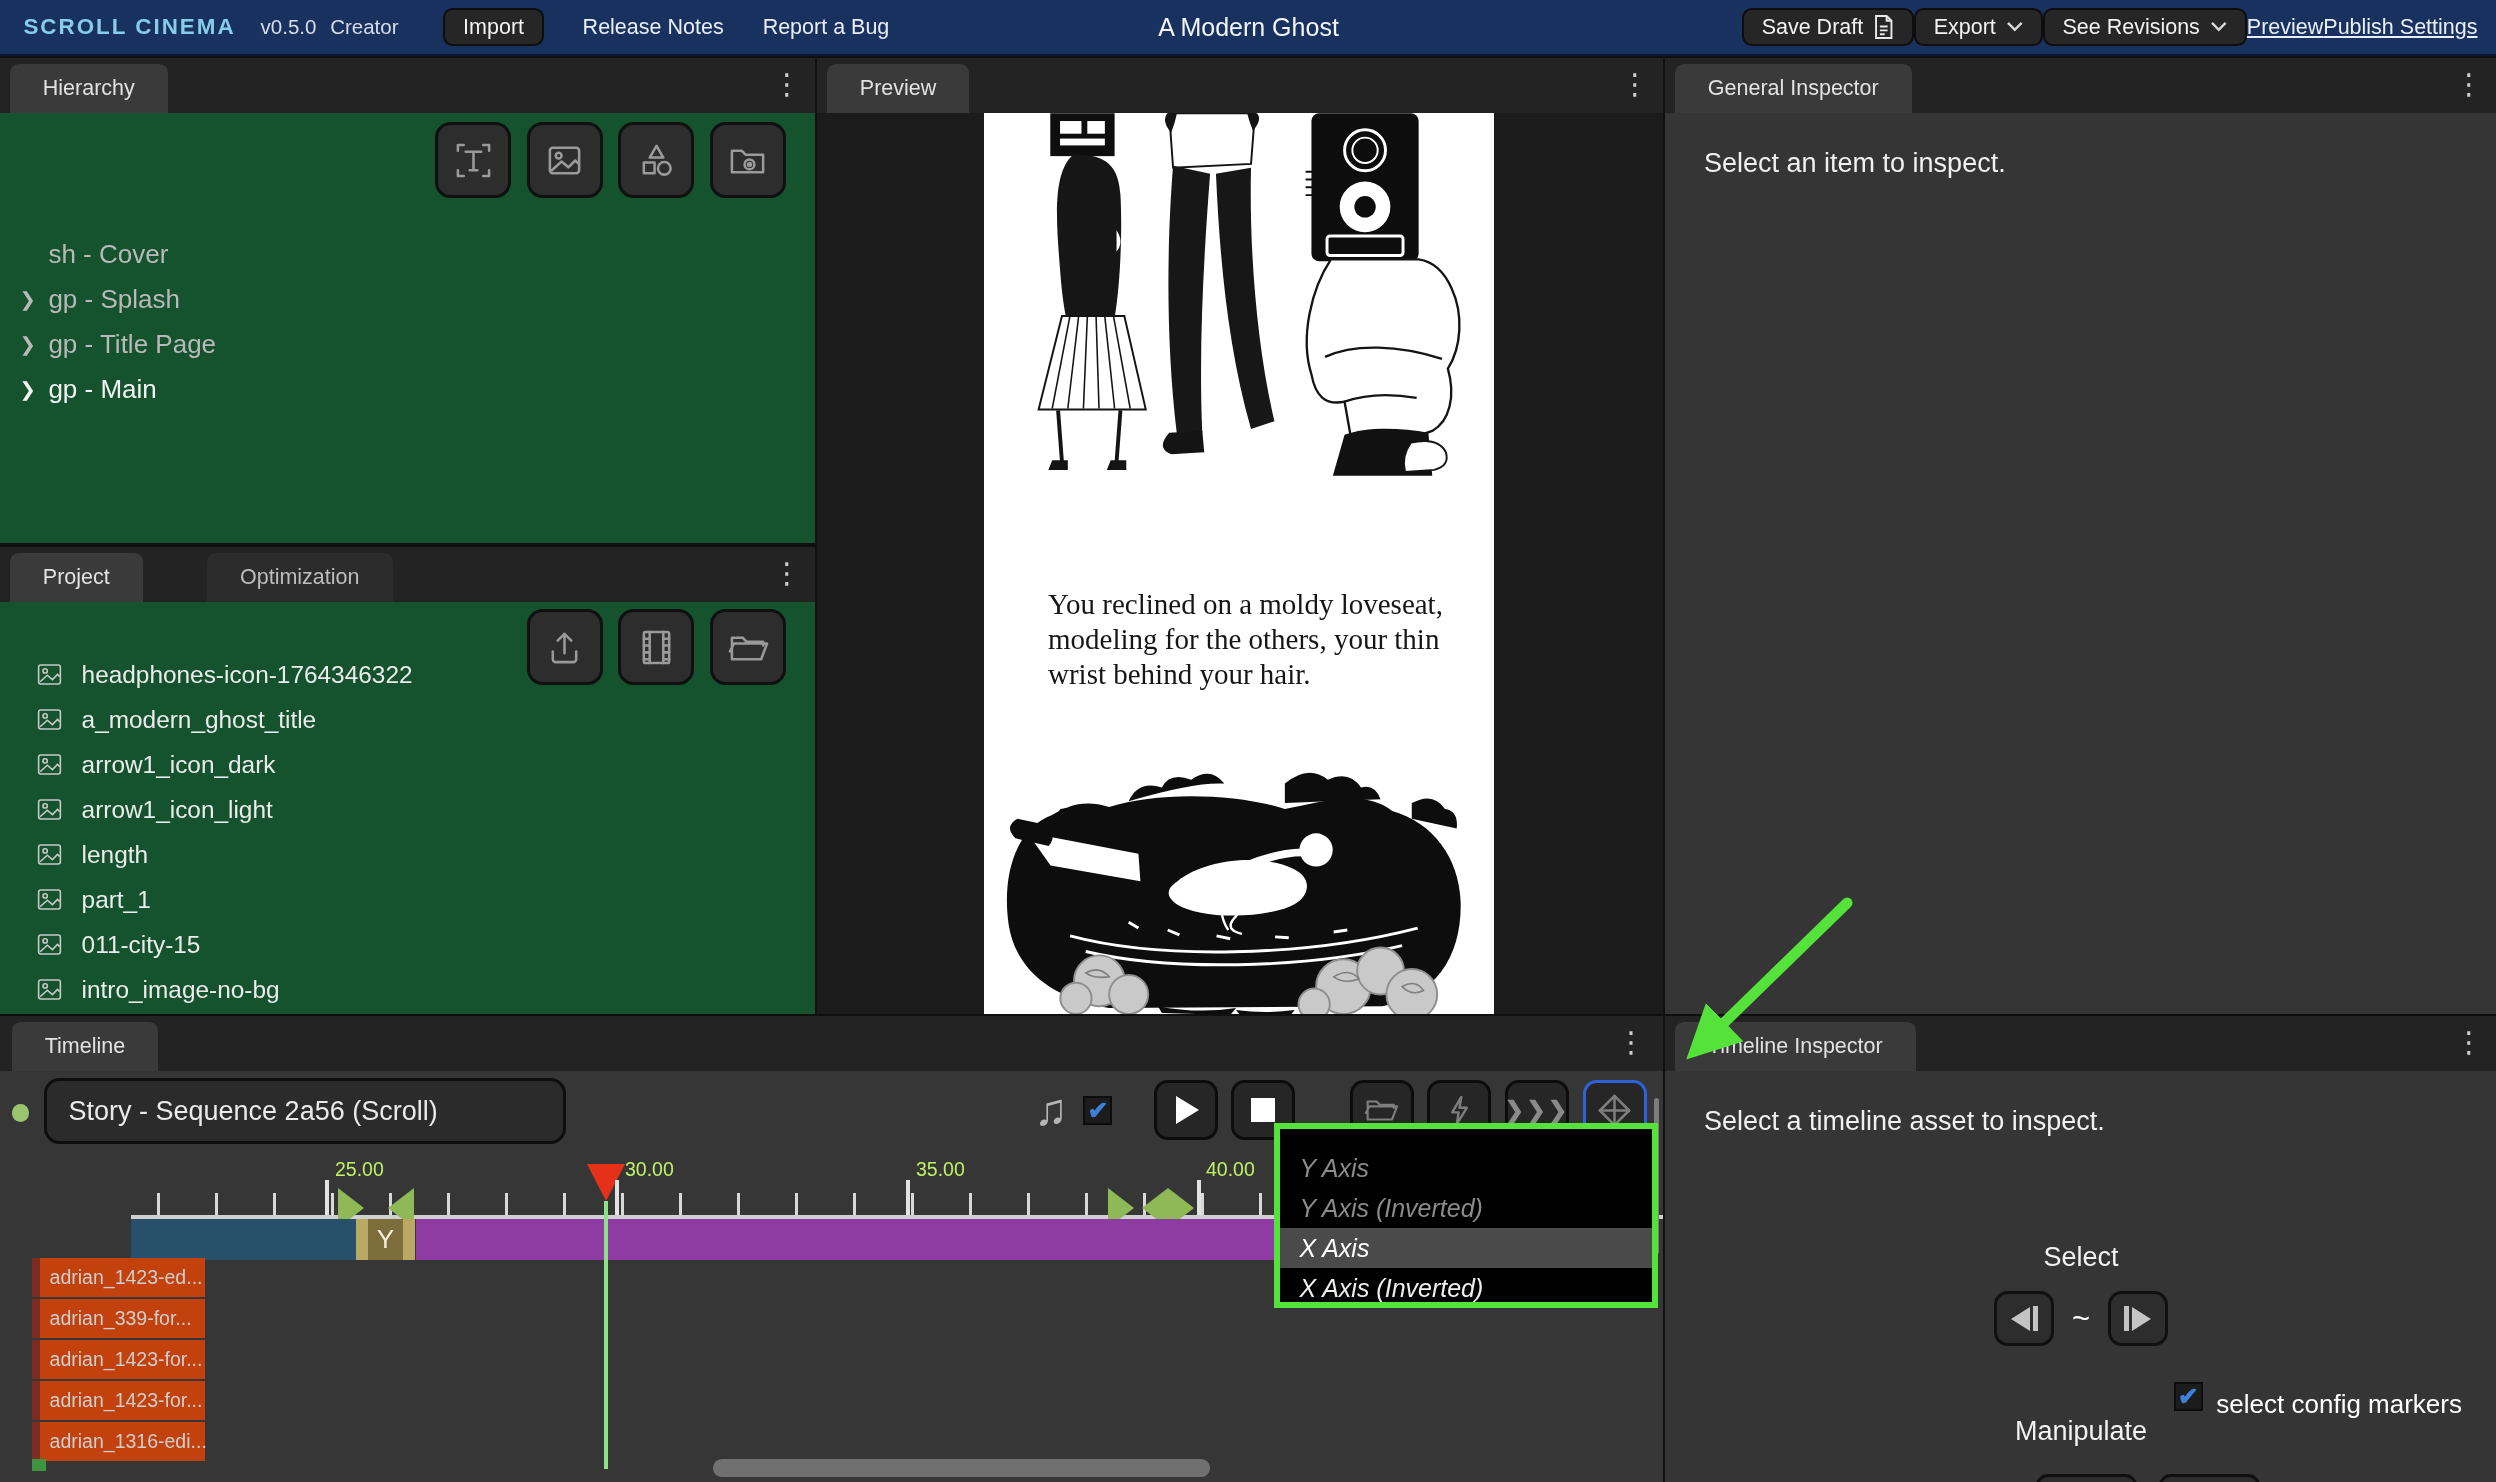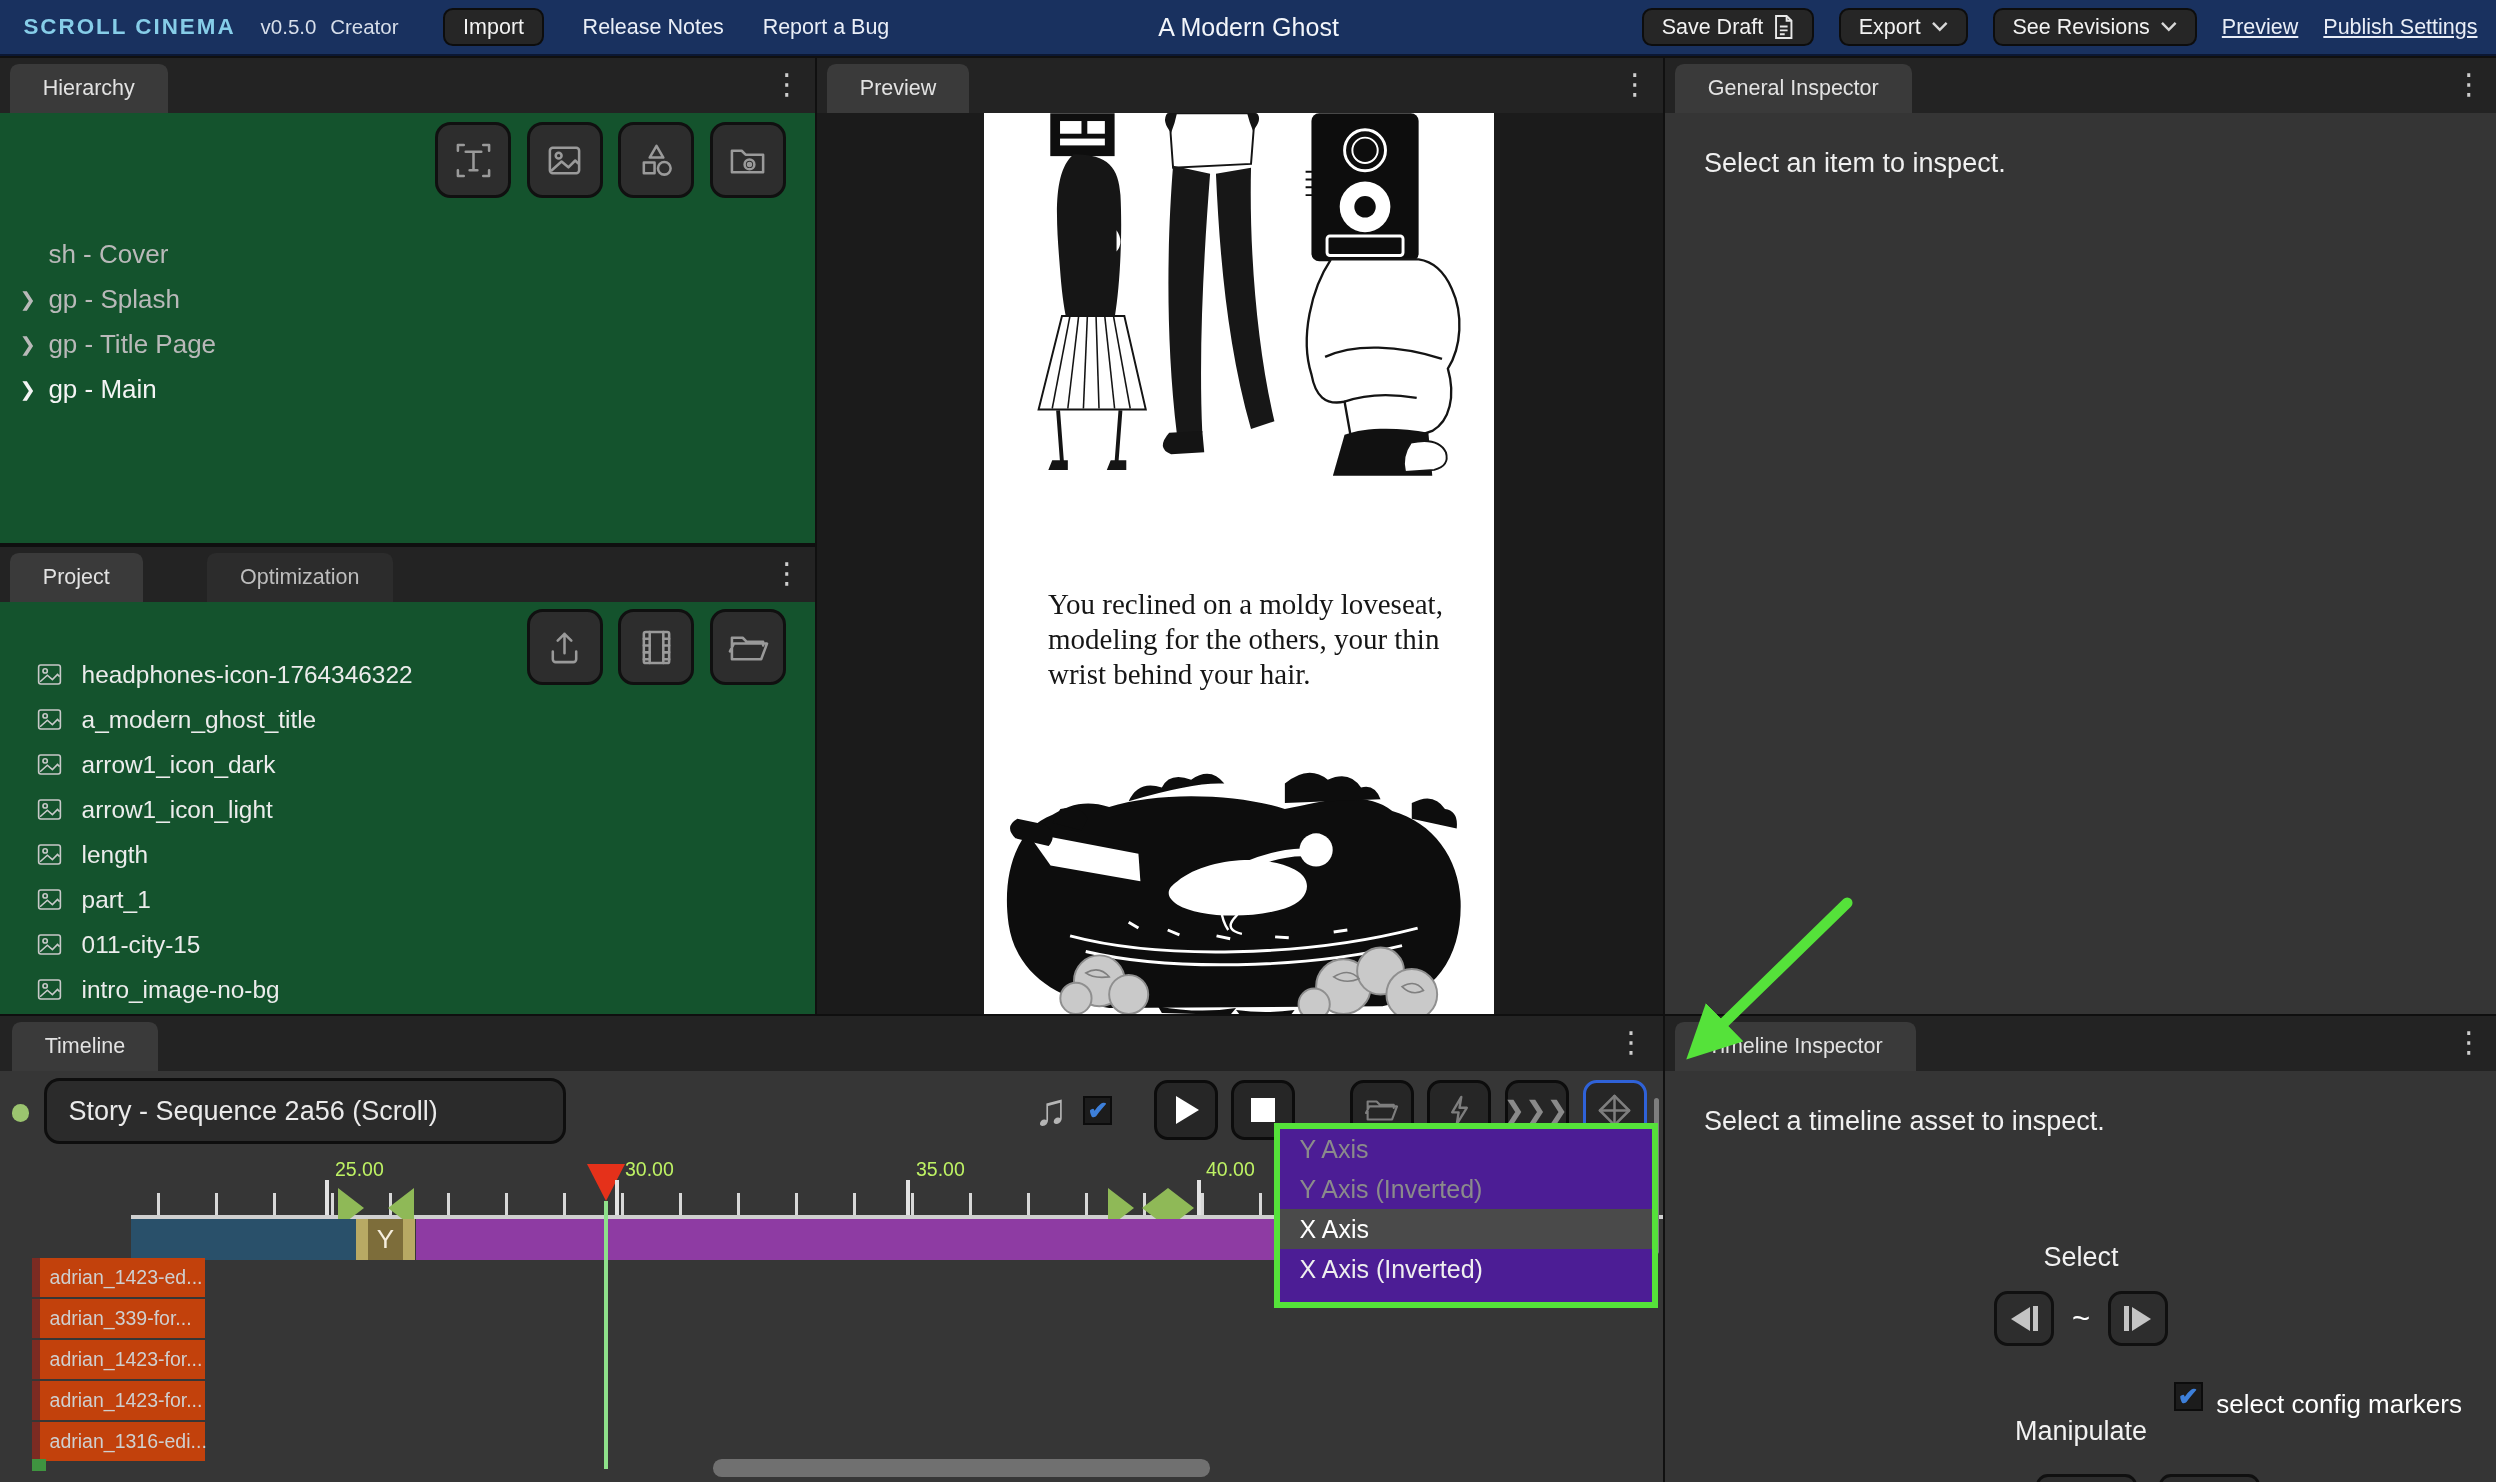--- a/index.html
+++ b/index.html
@@ -11,21 +11,21 @@
   #topbar { position:absolute; left:0; top:0; width:2497px; height:56px;
     background:#19315f; border-bottom:2px solid #0b1733; display:flex; align-items:center; z-index:40; }
   .brand { color:#86cde8; font-weight:bold; font-size:22.4px; letter-spacing:2px; margin-left:23.4px; }
   .version { color:#d7deea; font-size:20.5px; margin-left:25px; }
   .role { color:#d7deea; font-size:20.5px; margin-left:13.7px; }
   .tb-btn { background:#262626; border:2.9px solid #0d0d0d; border-radius:9.8px; color:#f2f2f2;
     font-size:21.5px; padding:4.9px 17.6px; display:flex; align-items:center; gap:9.8px; cursor:pointer; }
   .tb-link { color:#e9eef7; font-size:21.5px; margin:0 0 0 39px; cursor:pointer; white-space:nowrap; }
   .tb-link.u { text-decoration:underline; }
   #tb-title { position:absolute; left:50%; transform:translateX(-50%); color:#f2f5fa; font-size:25px; }
-  #tb-right { margin-left:auto; display:flex; align-items:center; gap:25px; margin-right:19.5px; }
+  #tb-right { margin-left:auto; display:flex; align-items:center; margin-right:19.5px; }
 
   
   .panel { position:absolute; background:#14532d; overflow:hidden; }
   .tabbar { position:absolute; left:0; top:0; right:0; height:55px; background:#232323; }
   .tab { position:absolute; top:5.9px; height:49px; background:#3a3a3a; color:#e2e2e2; font-size:21.5px;
     display:flex; align-items:center; justify-content:center; border-radius:8.8px 8.8px 0 0; padding:0 33px; cursor:pointer; }
   .tab.inactive { background:#2c2c2c; color:#bdbdbd; }
   .kebab { position:absolute; top:11.7px; right:13.7px; color:#cdcdcd; font-size:29px; line-height:29px; cursor:pointer; }
   .iconbtn { width:76px; height:76px; background:#2d2d2d; border:3.9px solid #101010; border-radius:15.6px;
     display:flex; align-items:center; justify-content:center; cursor:pointer; }
@@ -107,21 +107,21 @@
   #track-rows { position:absolute; left:32px; top:242px; width:173px; }
   .trow { position:relative; height:39px; margin-bottom:2px; background:#c2410c; display:flex; align-items:center; cursor:pointer; }
   .trow .clipstrip { position:absolute; left:0; top:0; width:7.8px; height:100%; background:#7c2b22; }
   .trow .tlabel { margin-left:17.6px; color:#cfcfcf; font-size:19.5px; white-space:nowrap; }
   #green-sq { position:absolute; left:32px; top:443px; width:13.7px; height:11.7px; background:#3f9440; }
   #hscroll { position:absolute; left:713px; top:443px; width:497px; height:17.6px; border-radius:8.8px; background:#707070; cursor:grab; }
   #vscroll { position:absolute; left:1654px; top:82px; width:4.9px; height:156px; background:#7d7d7d; border-radius:2.9px; }
 
   
   #axis-dropdown { position:absolute; left:1274px; top:107px; width:384px; height:185px;
-    border:6.8px solid #55e23a; background:#4c1d95; z-index:50; padding-top:0; }
+    border:6.8px solid #55e23a; background:#000000; z-index:50; padding-top:19px;font-style:italic; }
   .dd-item { height:40px; display:flex; align-items:center; padding-left:19.5px; font-size:25px; color:#efefef; cursor:pointer; }
   .dd-item.dim { color:#8b8b8b; }
   .dd-item.selected { background:#4a4a4a; color:#ffffff; }
 
   
   #annotation { position:absolute; left:0; top:0; width:2497px; height:1482px; pointer-events:none; z-index:60; }
 
   .divider-h { position:absolute; background:#0f0f0f; }
 </style>
 </head>

